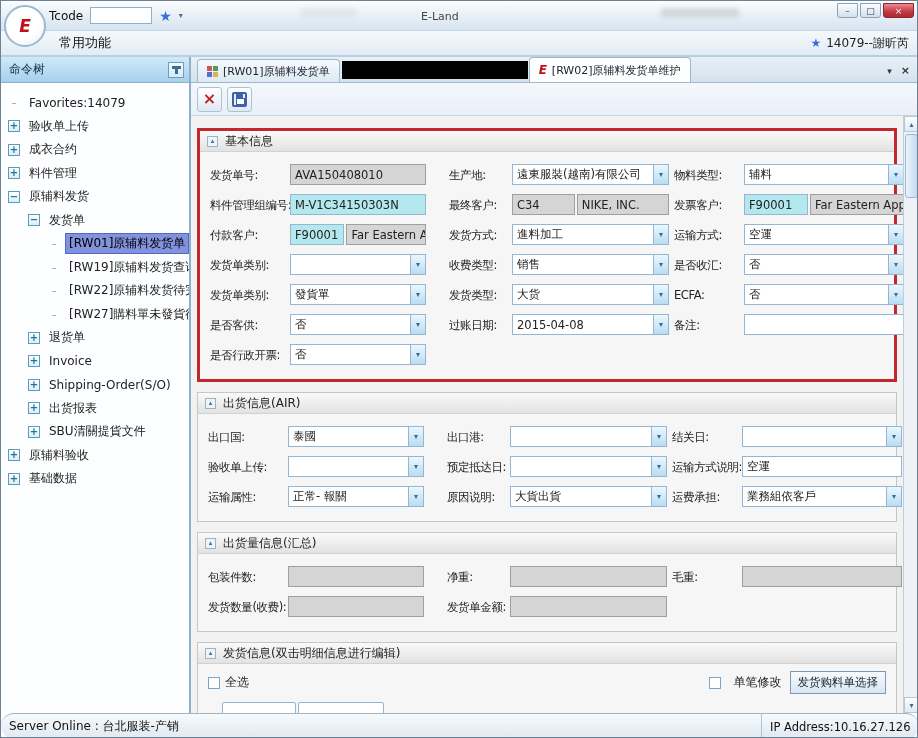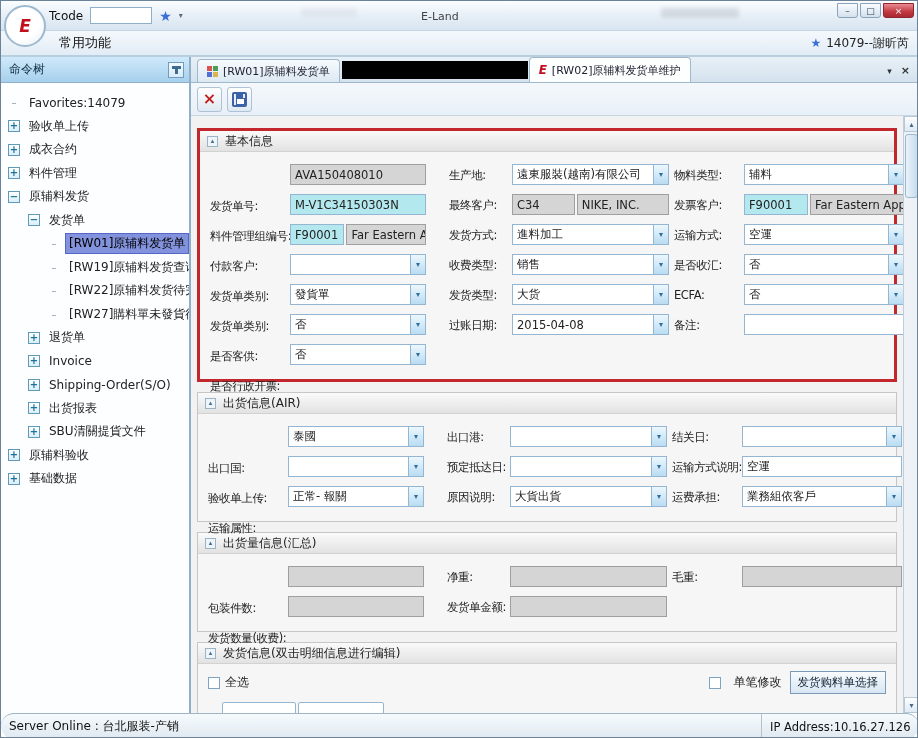--- a/index.html
+++ b/index.html
@@ -88,21 +88,21 @@
   .sec-hdr{ height:21px; display:flex; align-items:center; gap:7px; padding:0 7px;
     background:linear-gradient(180deg,#fafafa,#e2e2e2); border-bottom:1px solid #d2d2d2; }
   .collapse-btn{ width:11px; height:11px; flex:none; border:1px solid #9ab4c6; background:#eef5fa;
     color:#49708e; font-size:7px; line-height:9px; text-align:center; }
   .sec-title{ font-size:12px; color:#222; }
   .sec-body{ position:relative; padding:8px 8px 9px 10px; }
   .frow{ position:relative; height:30px; }
   .flabel{ position:absolute; top:50%; transform:translateY(-50%); font-size:11.5px; color:#222;
     white-space:nowrap; letter-spacing:-0.4px; }
   .fld{ position:absolute; top:4px; height:21px; display:flex; }
-  .lb1{ left:0;margin-top:31px; } .fld.f1{ left:80px; width:136px; }
+  .lb1{ left:0; } .fld.f1{ left:80px; width:136px; }
   .lb2{ left:239px; } .fld.f2{ left:302px; width:157px; }
   .lb3{ left:464px; } .fld.f3{ left:534px; width:160px; }
   .box{ height:21px; border:1px solid #94b6d2; background:#fff; font-size:11.5px;
     display:flex; align-items:center; padding:0 4px; overflow:hidden; white-space:nowrap; flex:1; min-width:0;}
   .box.readonly{ background:#d5d5d5; border-color:#9f9f9f; }
   .box.cyan{ background:#b3e8ef; }
   .selbox{ display:flex; flex:1; min-width:0; border:1px solid #94b6d2; background:#fff; height:21px;}
   .selbox .val{ flex:1; min-width:0; font-size:11.5px; display:flex; align-items:center; padding:0 4px; overflow:hidden; white-space:nowrap;}
   .selbox .arr{ width:15px; flex:none; border-left:1px solid #94b6d2; color:#2f6f9e; font-size:8px;
     background:linear-gradient(180deg,#ecf7fd,#b9dcf2); display:flex; align-items:center; justify-content:center;}

